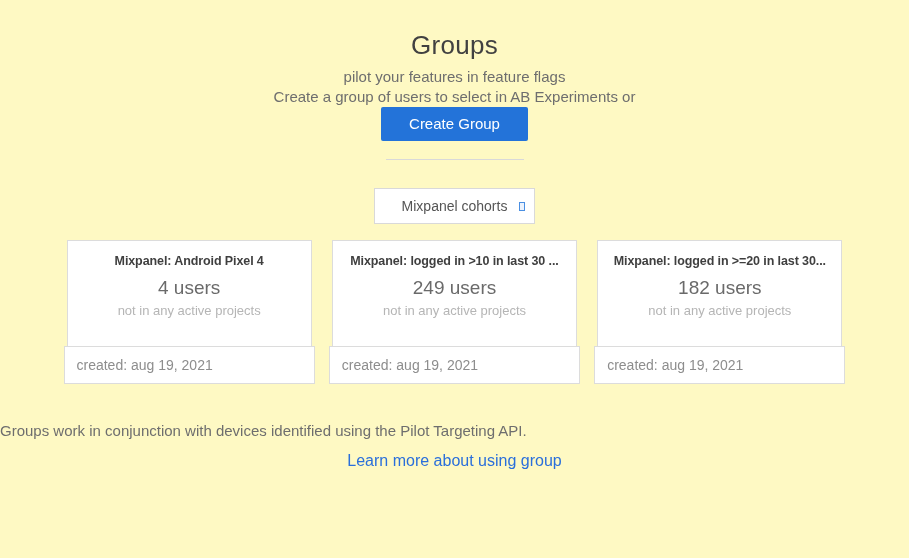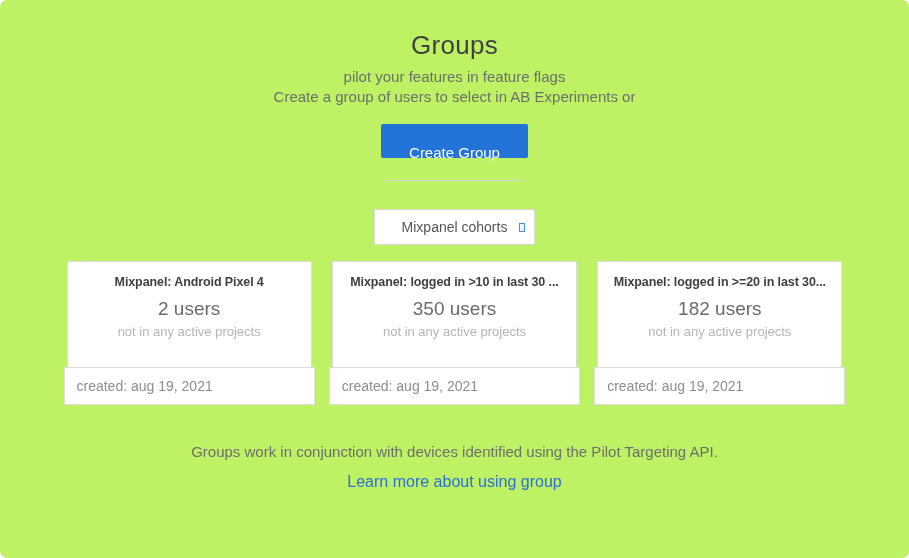--- a/index.html
+++ b/index.html
@@ -1,25 +1,25 @@
 <!DOCTYPE html>
 <html style="--accent-blue: #2373d9; --link-blue: #2a6fdb; --heading-dark: #414141; --text-gray: #6e6e6e; --muted-gray: #b5b5b5; --created-gray: #8d8d8d; --border-gray: #dcdcdc;"><head>
 <meta charset="utf-8">
 <style>
   * { margin:0; padding:0; box-sizing:border-box; }
   body { font-family:"Liberation Sans", sans-serif; background:#fff; }
-  .page { position:relative; width:909px; height:558px; background:#bef264; overflow:hidden;border-radius:7px; }
+  .page { position:relative; width:909px; height:558px; background:#fef9c3; overflow:hidden; }
 
   .hero { text-align:center; padding-top:30px; }
   .page-title { font-size:26px; font-weight:400; color:var(--heading-dark); letter-spacing:0.3px; }
   .subtitle { margin-top:6px; font-size:15px; color:var(--text-gray); line-height:20px; }
 
   .create-btn {
-    margin-top:17px; display:inline-block; background:var(--accent-blue); color:#fff;
-    font-size:15px; font-family:"Liberation Sans", sans-serif; border:none; padding:12px 28px;
+    margin-top:0; display:inline-block; background:var(--accent-blue); color:#fff;
+    font-size:15px; font-family:"Liberation Sans", sans-serif; border:none; padding:0 28px;
     height:34px; line-height:34px; border-radius:2px; cursor:pointer;text-align:center;
   }
 
   .divider { width:138px; border:none; border-top:1px solid #d9d9d9; margin:18px auto 0; }
 
   .controls { margin-top:28px; display:flex; justify-content:center; align-items:center; gap:18px; }
   .cohort-select {
     position:relative; width:161px; height:36px; border:1px solid #d9d9d9; background:#fff;
     display:flex; align-items:center; justify-content:center; font-size:14px; color:#555; cursor:pointer;
   }
@@ -41,21 +41,21 @@
     font-size:12.5px; font-weight:bold; color:#3f3f3f; letter-spacing:-0.1px;
     white-space:nowrap; overflow:hidden; padding:0 3px;
   }
   .card-users { margin-top:9px; font-size:19px; color:#6a6a6a; }
   .card-note { margin-top:4px; font-size:13px; color:var(--muted-gray); }
   .card-footer {
     border:1px solid var(--border-gray); margin-top:-1px; height:38px; background:#fff;
     display:flex; align-items:center; padding-left:12px; font-size:14px; color:var(--created-gray);
   }
 
-  .info-note { margin-top:38px; text-align:center; font-size:15px; color:var(--text-gray); }
+  .info-note { margin-top:38px; font-size:15px; color:var(--text-gray); }
   .learn-link-wrap { margin-top:13px; text-align:center; }
   .learn-link { color:var(--link-blue); font-size:16px; text-decoration:none; cursor:pointer; }
 </style>
 </head>
 <body>
 
 <div class="page">
 
   <div class="hero">
     <div class="page-title">Groups</div>
@@ -72,30 +72,30 @@
       <span>Mixpanel cohorts</span>
       <span class="tofu"></span>
     </div>
   </div>
 
   <div class="cards">
 
     <div class="card">
       <div class="card-main">
         <div class="card-title">Mixpanel: Android Pixel 4</div>
-        <div class="card-users">2 users</div>
+        <div class="card-users">4 users</div>
         <div class="card-note">not in any active projects</div>
       </div>
       <div class="card-footer">created: aug 19, 2021</div>
     </div>
 
     <div class="card">
       <div class="card-main">
         <div class="card-title">Mixpanel: logged in &gt;10 in last 30 ...</div>
-        <div class="card-users">350 users</div>
+        <div class="card-users">249 users</div>
         <div class="card-note">not in any active projects</div>
       </div>
       <div class="card-footer">created: aug 19, 2021</div>
     </div>
 
     <div class="card">
       <div class="card-main">
         <div class="card-title">Mixpanel: logged in &gt;=20 in last 30...</div>
         <div class="card-users">182 users</div>
         <div class="card-note">not in any active projects</div>

